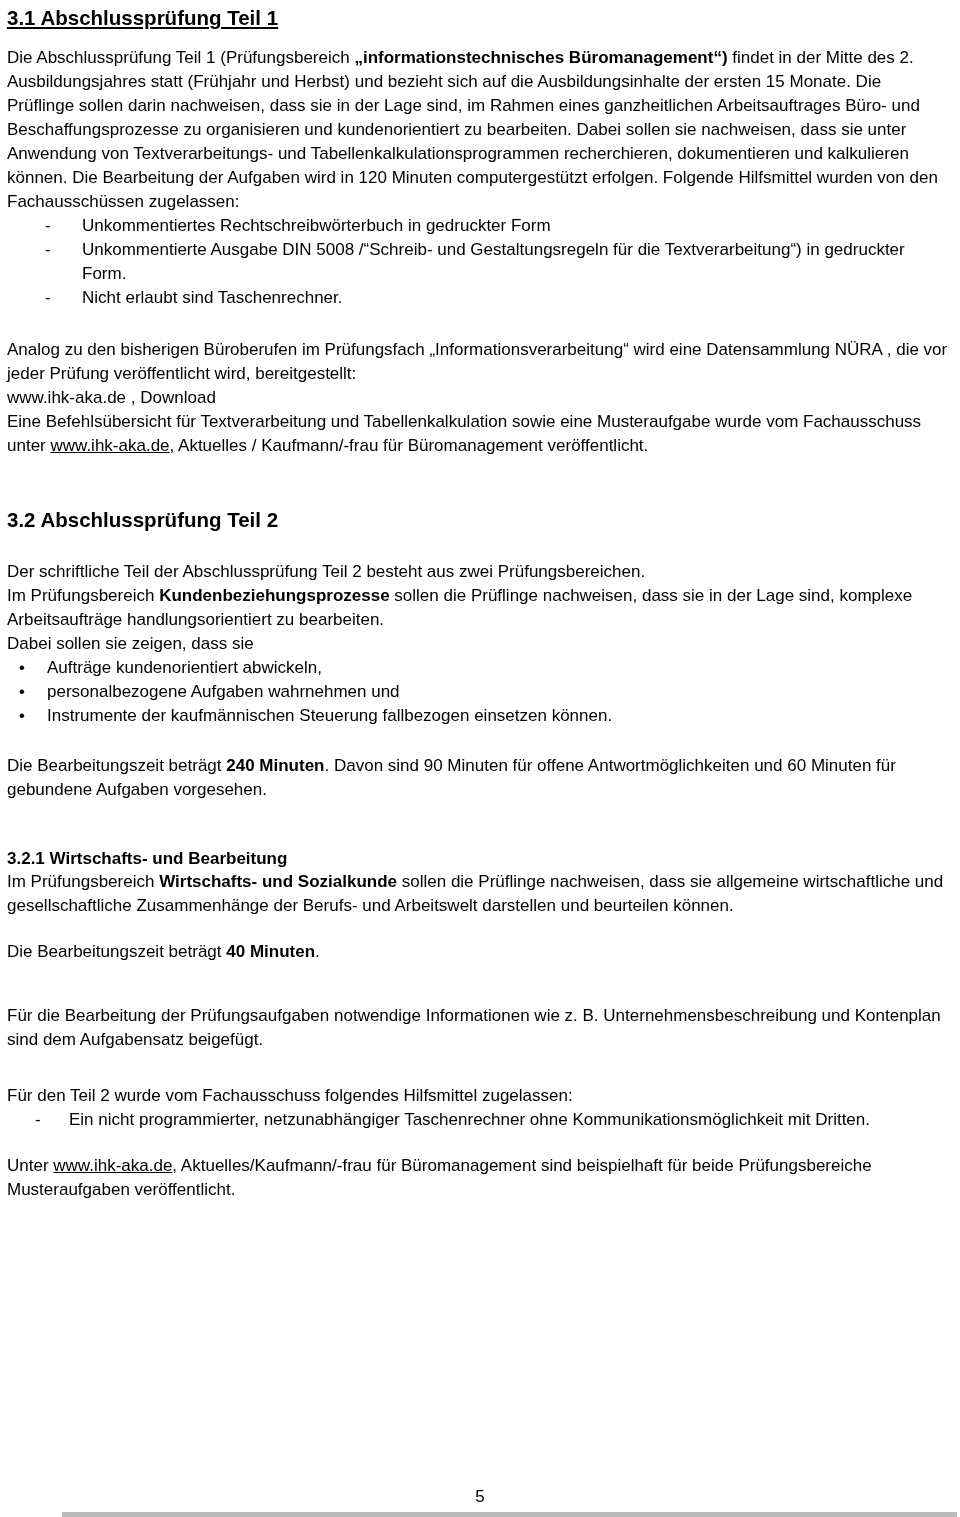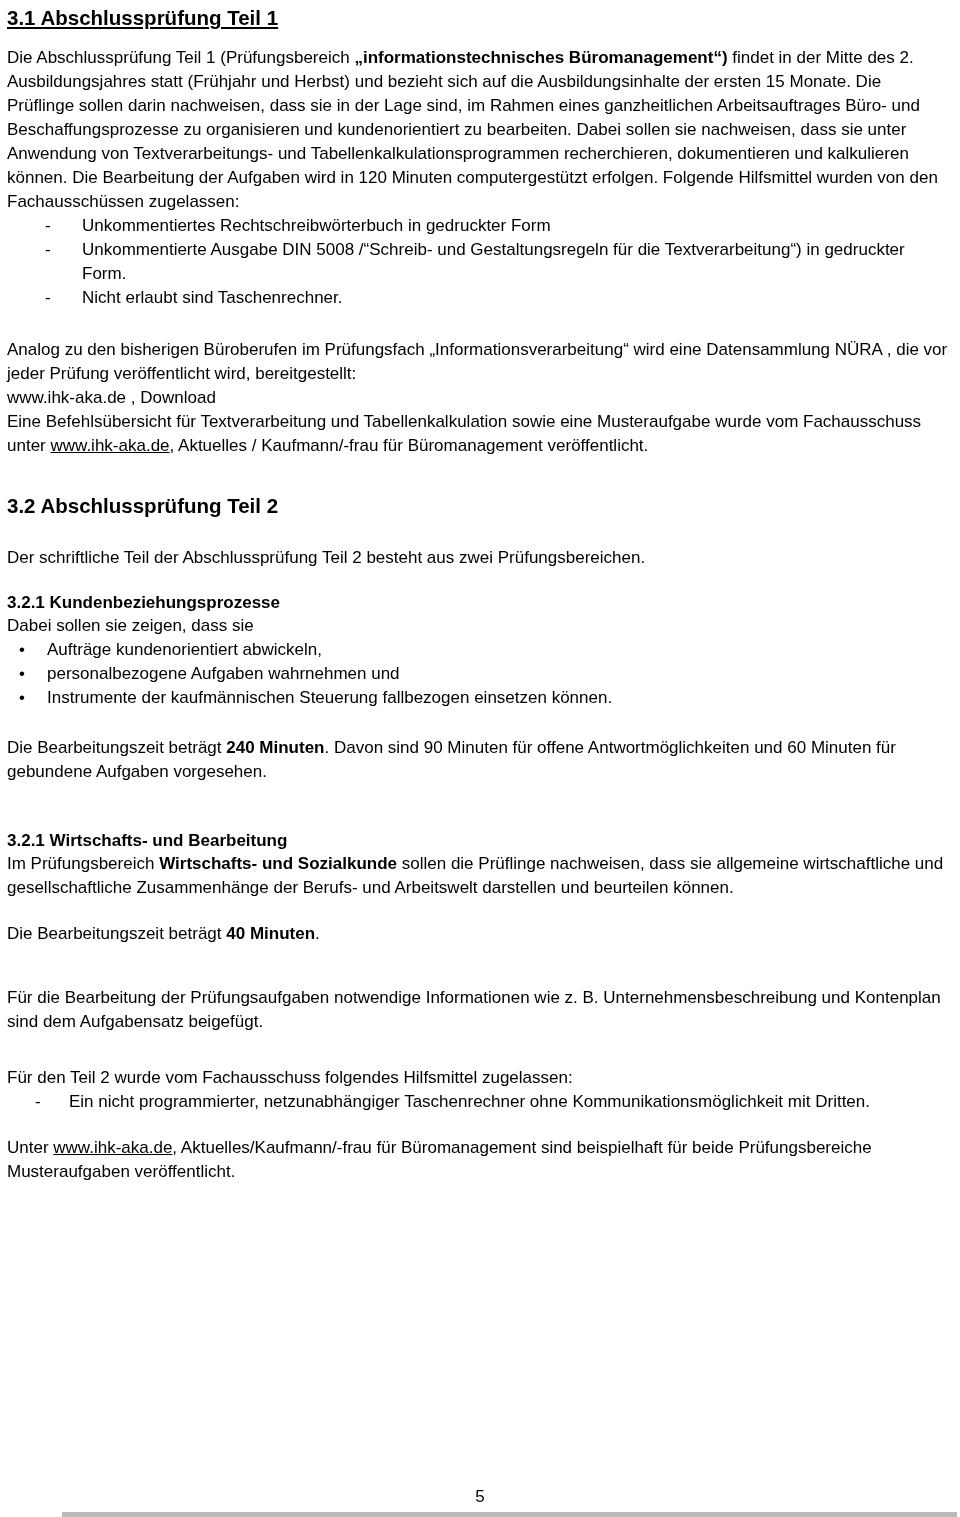--- a/index.html
+++ b/index.html
@@ -11,21 +11,21 @@
     color:#000;
   }
   .page { padding:6px 9px 0 7px; position:relative; height:100%; }
   p, li { font-size:17px; line-height:24px; }
   b { font-weight:bold; }
   .link { text-decoration:underline; color:#000; cursor:pointer; }
   .url { color:#000; }
 
   h1.sec { font-size:20.5px; line-height:24px; font-weight:bold; }
   .h-31 { margin-bottom:16px;text-decoration:underline; }
-  .h-32 { margin-top:36px; margin-bottom:28px; }
+  .h-32 { margin-top:50px; margin-bottom:28px; }
   h2.sub { font-size:17px; line-height:22px; font-weight:bold; }
   .h-kunden { margin-top:22px; }
   .h-wiso { margin-top:46px; }
 
   .p1, .p-analog, .p-download, .p-befehl, .p-schriftlich,
   .p-kunden, .p-dabei, .p-wiso { margin:0; }
   .p-analog { margin-top:28px; }
   .p-zeit150 { margin-top:26px; }
   .p-zeit60 { margin-top:22px; }
   .p-infos { margin-top:40px; }
@@ -67,22 +67,22 @@
   <p class="p-analog">Analog zu den bisherigen Büroberufen im Prüfungsfach „Informationsverarbeitung“ wird eine Datensammlung NÜRA , die vor jeder Prüfung veröffentlicht wird, bereitgestellt:</p>
 
   <p class="p-download"><span class="url">www.ihk-aka.de</span><span> , Download</span></p>
 
   <p class="p-befehl"><span>Eine Befehlsübersicht für Textverarbeitung und Tabellenkalkulation sowie eine Musteraufgabe wurde vom Fachausschuss unter </span><span class="link">www.ihk-aka.de</span><span>, Aktuelles / Kaufmann/-frau für Büromanagement veröffentlicht.</span></p>
 
   <h1 class="sec h-32">3.2 Abschlussprüfung Teil 2</h1>
 
   <p class="p-schriftlich">Der schriftliche Teil der Abschlussprüfung Teil 2 besteht aus zwei Prüfungsbereichen.</p>
 
-  <h2 class="sub h-kunden">3.2.1 Kundenbeziehungsprozesse</h2>
 
+  <p class="p-kunden"><span>Im Prüfungsbereich </span><b>Kundenbeziehungsprozesse</b><span> sollen die Prüflinge nachweisen, dass sie in der Lage sind, komplexe Arbeitsaufträge handlungsorientiert zu bearbeiten.</span></p>
 
   <p class="p-dabei">Dabei sollen sie zeigen, dass sie</p>
 
   <ul class="bullet">
     <li><span class="marker">•</span><span>Aufträge kundenorientiert abwickeln,</span></li>
     <li><span class="marker">•</span><span>personalbezogene Aufgaben wahrnehmen und</span></li>
     <li><span class="marker">•</span><span>Instrumente der kaufmännischen Steuerung fallbezogen einsetzen können.</span></li>
   </ul>
 
   <p class="p-zeit150"><span>Die Bearbeitungszeit beträgt </span><b>240 Minuten</b><span>. Davon sind 90 Minuten für offene Antwortmöglichkeiten und 60 Minuten für gebundene Aufgaben vorgesehen.</span></p>

